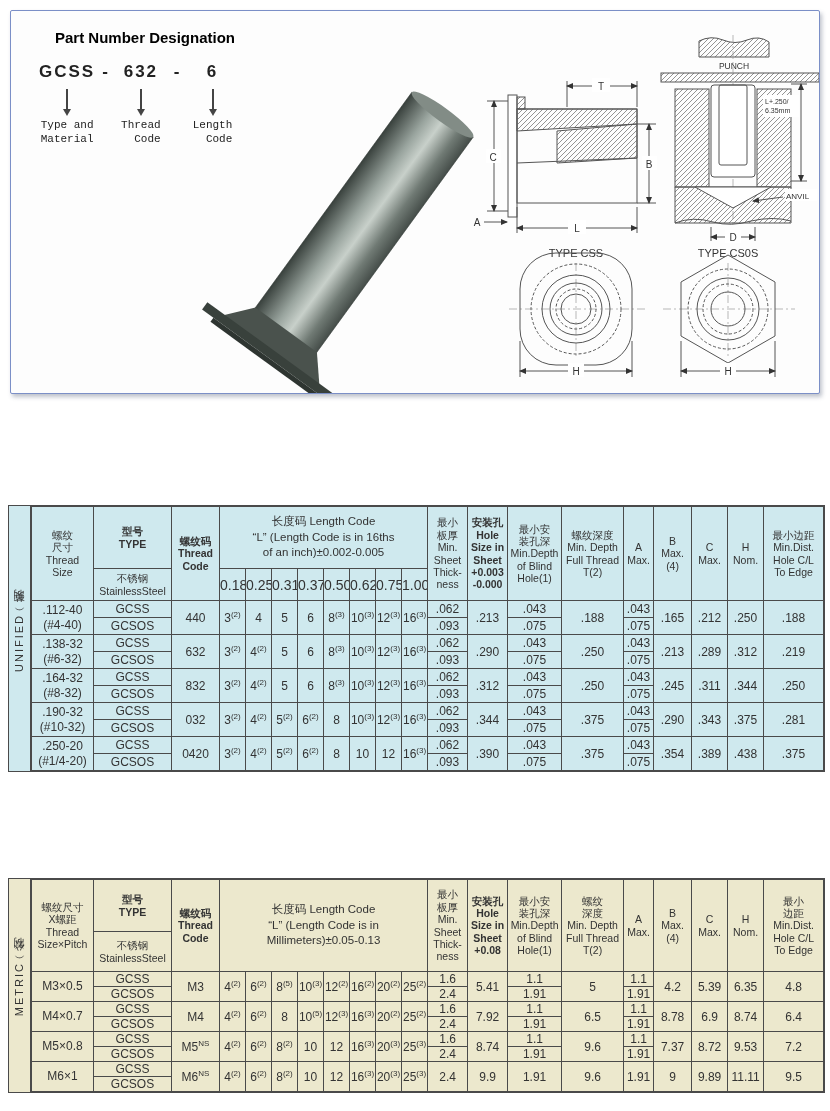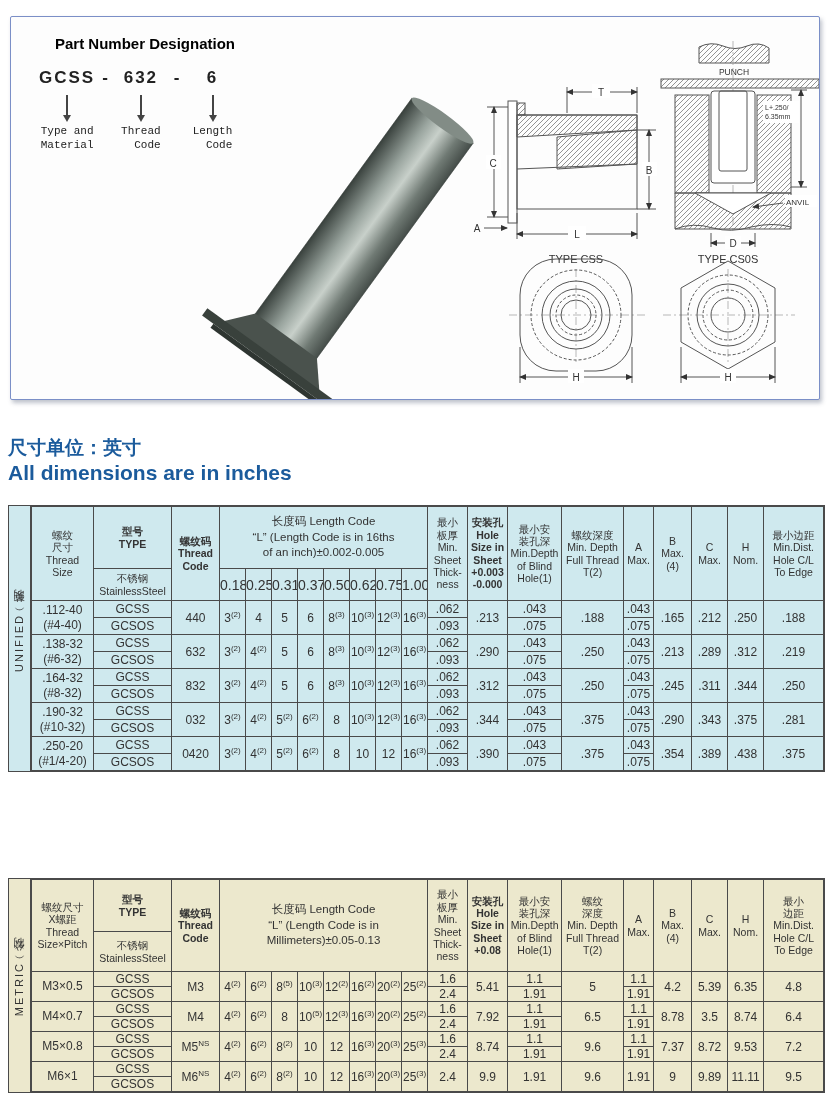--- a/index.html
+++ b/index.html
@@ -1,21 +1,21 @@
 <!DOCTYPE html>
 <html><head>
 <meta charset="utf-8">
 <style>
   html,body{margin:0;padding:0;background:#fff;}
   .page{position:relative;width:830px;height:1111px;overflow:hidden;background:#fff;
         font-family:"Liberation Sans",sans-serif;color:#333;}
 
   
   .panel{position:absolute;left:10px;top:10px;width:808px;height:382px;background:#fdfdfd;
-         border:1px solid #7b8fc7;border-radius:2px;box-shadow:2px 3px 4px rgba(110,120,140,.45);margin-top:6px;}
+         border:1px solid #7b8fc7;border-radius:2px;box-shadow:2px 3px 4px rgba(110,120,140,.45);}
   .pn-block{position:absolute;left:28px;top:18px;width:250px;}
   .pn-title{font-size:15px;font-weight:bold;color:#000;margin:0 0 16px 16px;}
   .pn-row{display:flex;align-items:flex-start;}
   .pn-col{display:flex;flex-direction:column;align-items:center;min-width:52px;}
   .pn-code{font-size:17px;font-weight:bold;letter-spacing:2px;color:#222;}
   .pn-dash{font-size:17px;font-weight:bold;padding:0 7px;color:#222;}
   .pn-arrow{width:2px;height:24px;background:#444;margin:7px 0 5px;position:relative;}
   .pn-arrow::after{content:"";position:absolute;left:-3px;bottom:-3px;
                    border:4px solid transparent;border-bottom:none;border-top:7px solid #444;}
   .pn-label{font-size:11px;line-height:1.3;text-align:right;white-space:pre-line;color:#222;font-family:Liberation Mono, monospace;}
@@ -201,24 +201,20 @@
         <circle cx="717" cy="298" r="17"></circle>
         <line x1="670" y1="330" x2="670" y2="366"></line>
           <line x1="764" y1="330" x2="764" y2="366"></line>
         <line x1="670" y1="360" x2="764" y2="360" marker-start="url(#arr)" marker-end="url(#arr)"></line>
         <rect x="709" y="352" width="16" height="14" fill="#fff" stroke="none"></rect>
         <text x="717" y="364" font-size="10" text-anchor="middle">H</text>
       </g>
     </svg>
   </div>
 
-  <div class="sec" style="top:437px">
-    <div class="t-cn">尺寸单位：英寸</div>
-    <div class="t-en">All dimensions are in inches</div>
-  </div>
 
   <div class="tablewrap inch" style="top:505px">
     <div class="side">
         <span>UNIFIED（英制）</span>
       </div>
     <table>
       <colgroup>
         <col style="width:62px">
           <col style="width:78px">
           <col style="width:48px">
@@ -575,21 +571,21 @@
             <td rowspan="2">12<sup>(3)</sup></td>
             <td rowspan="2">16<sup>(3)</sup></td>
             <td rowspan="2">20<sup>(2)</sup></td>
             <td rowspan="2">25<sup>(2)</sup></td>
             <td>1.6</td>
             <td rowspan="2">7.92</td>
             <td>1.1</td>
             <td rowspan="2">6.5</td>
             <td>1.1</td>
             <td rowspan="2">8.78</td>
-            <td rowspan="2">3.5</td>
+            <td rowspan="2">6.9</td>
             <td rowspan="2">8.74</td>
             <td rowspan="2">6.4</td>
           </tr>
           <tr>
             <td>GCSOS</td>
             <td>2.4</td>
             <td>1.91</td>
             <td>1.91</td>
           </tr>
           <tr>

